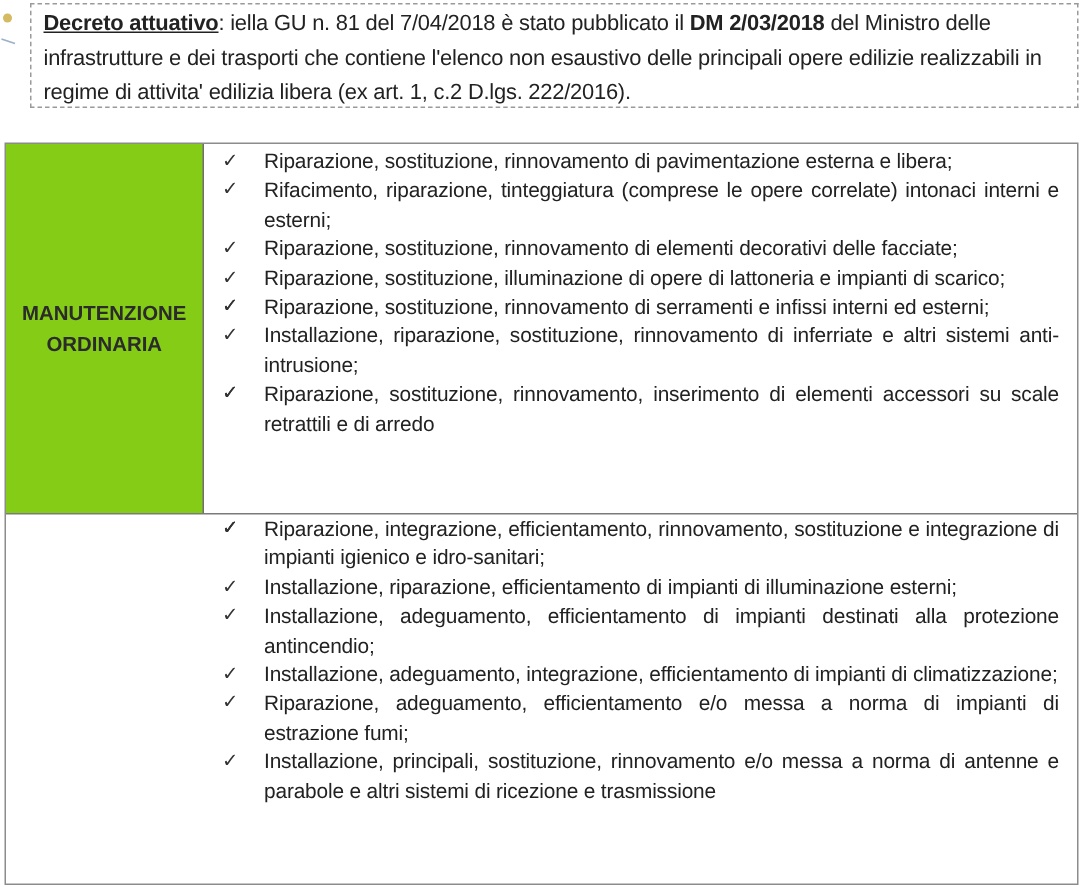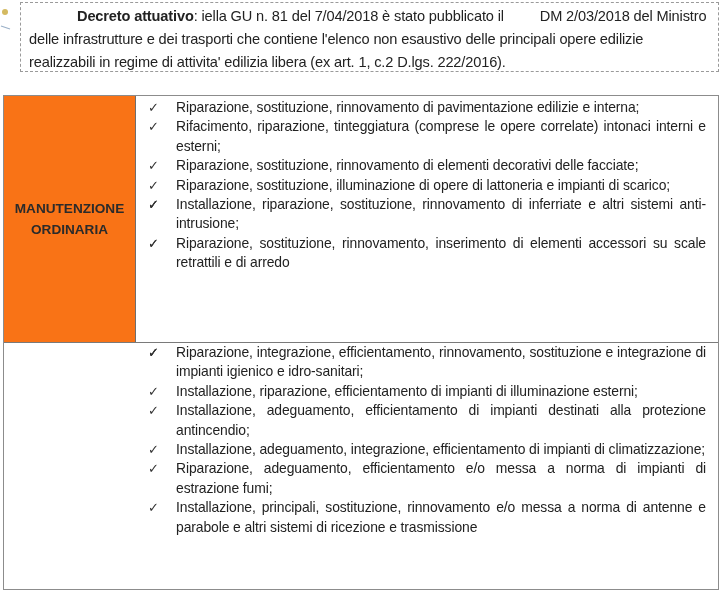--- a/index.html
+++ b/index.html
@@ -31,23 +31,23 @@
       box-sizing: border-box;
       border: 1px dashed #9a9a9a;
       padding: 2px 8px 0 8px;
       font-size: 14.6px;
       line-height: 23px;
       letter-spacing: -0.15px;
       color: #222;
     }
     .notice-box .lead {
       font-weight: bold;
-      margin-left: 48px;
+      text-decoration: underline;
     }
-    .notice-box b { font-weight: normal; margin-left: 32px; }
+    .notice-box b { font-weight: bold; }
 
     .table {
       position: absolute;
       left: 3px;
       top: 95px;
       width: 716px;
       height: 495px;
       box-sizing: border-box;
       border: 1px solid #8c8c8c;
       border-collapse: collapse;
@@ -59,21 +59,21 @@
       box-sizing: border-box;
     }
     .row-1 { top: 0; height: 247px; border-bottom: 1px solid #7a7a7a; }
     .row-2 { top: 247px; height: 246px; }
     .category {
       position: absolute;
       left: 0;
       top: 0;
       bottom: 0;
       width: 132px;
-      background: #f97316;
+      background: #84cc16;
       border-right: 1px solid #6e6e6e;
       display: flex;
       align-items: center;
       justify-content: center;
       text-align: center;
       font-weight: bold;
       font-size: 13.6px;
       line-height: 21px;
       color: #2b2b2b;
       padding: 0 4px;
@@ -118,26 +118,26 @@
 </div>
 
 <div class="notice-box">
   <span class="lead">Decreto attuativo</span><span>: iella GU n. 81 del 7/04/2018 è stato pubblicato il </span><b>DM 2/03/2018</b><span> del Ministro delle infrastrutture e dei trasporti che contiene l'elenco non esaustivo delle principali opere edilizie realizzabili in regime di attivita' edilizia libera (ex art. 1, c.2 D.lgs. 222/2016).</span>
 </div>
 
 <div class="table">
   <div class="row row-1">
     <div class="category">MANUTENZIONE ORDINARIA</div>
     <ul class="items">
-      <li><span class="check">✓</span><span>Riparazione, sostituzione, rinnovamento di pavimentazione edilizie e interna;</span></li>
+      <li><span class="check">✓</span><span>Riparazione, sostituzione, rinnovamento di pavimentazione esterna e libera;</span></li>
       <li><span class="check">✓</span><span>Rifacimento, riparazione, tinteggiatura (comprese le opere correlate) intonaci interni e esterni;</span></li>
       <li><span class="check">✓</span><span>Riparazione, sostituzione, rinnovamento di elementi decorativi delle facciate;</span></li>
       <li><span class="check">✓</span><span>Riparazione, sostituzione, illuminazione di opere di lattoneria e impianti di scarico;</span></li>
       <li><span class="check">✓</span></li>
-      <li><span class="check">✓</span></li>
+      <li><span class="check">✓</span><span>Riparazione, sostituzione, rinnovamento di serramenti e infissi interni ed esterni;</span></li>
       <li><span class="check">✓</span><span>Installazione, riparazione, sostituzione, rinnovamento di inferriate e altri sistemi anti-intrusione;</span></li>
       <li><span class="check">✓</span></li>
       <li><span class="check">✓</span><span>Riparazione, sostituzione, rinnovamento, inserimento di elementi accessori su scale retrattili e di arredo</span></li>
     </ul>
   </div>
 
   <div class="row row-2">
     <ul class="items">
       <li><span class="check">✓</span></li>
       <li><span class="check">✓</span></li>

